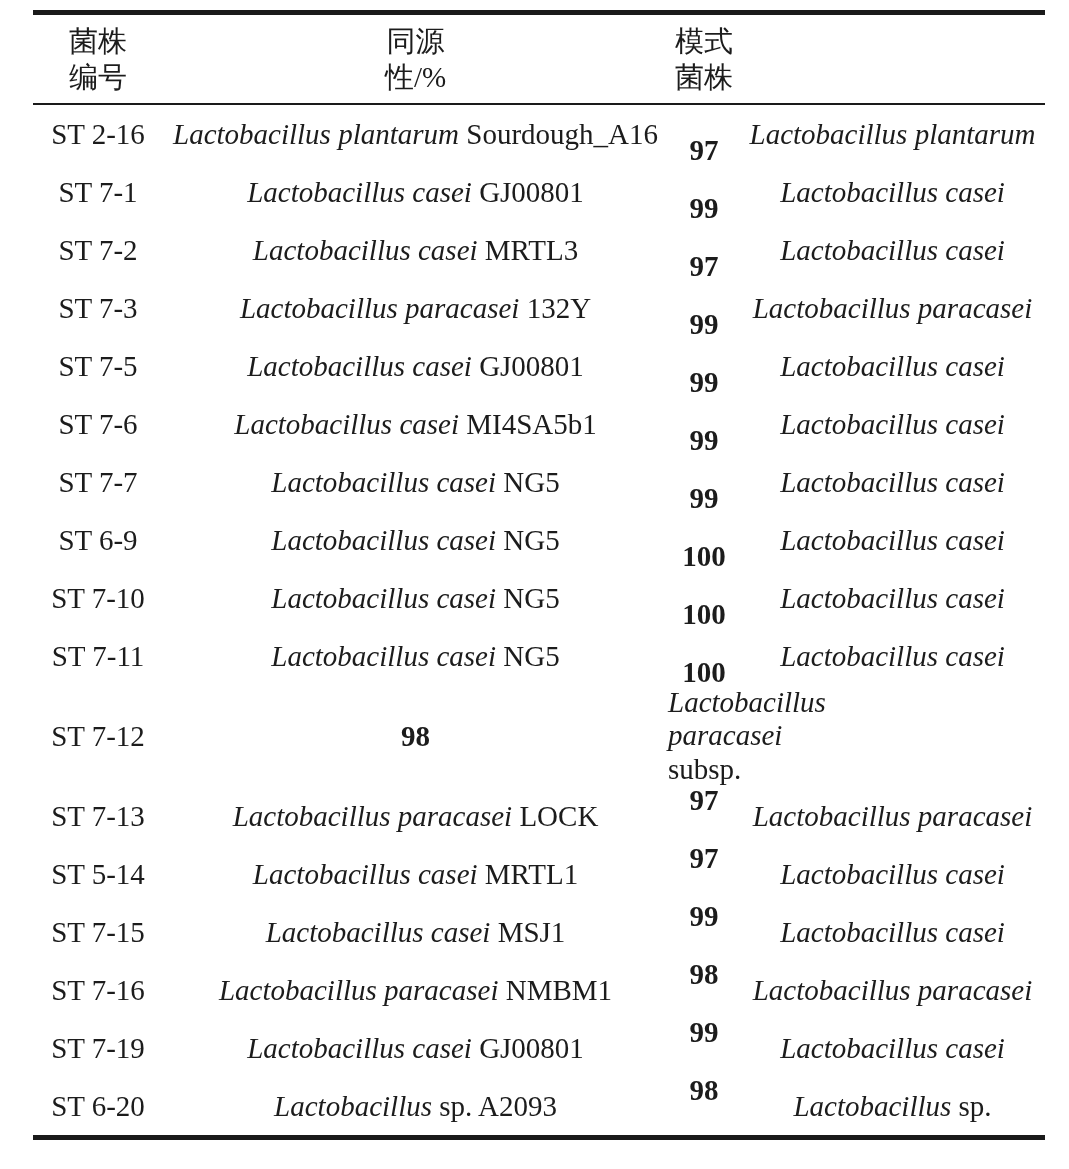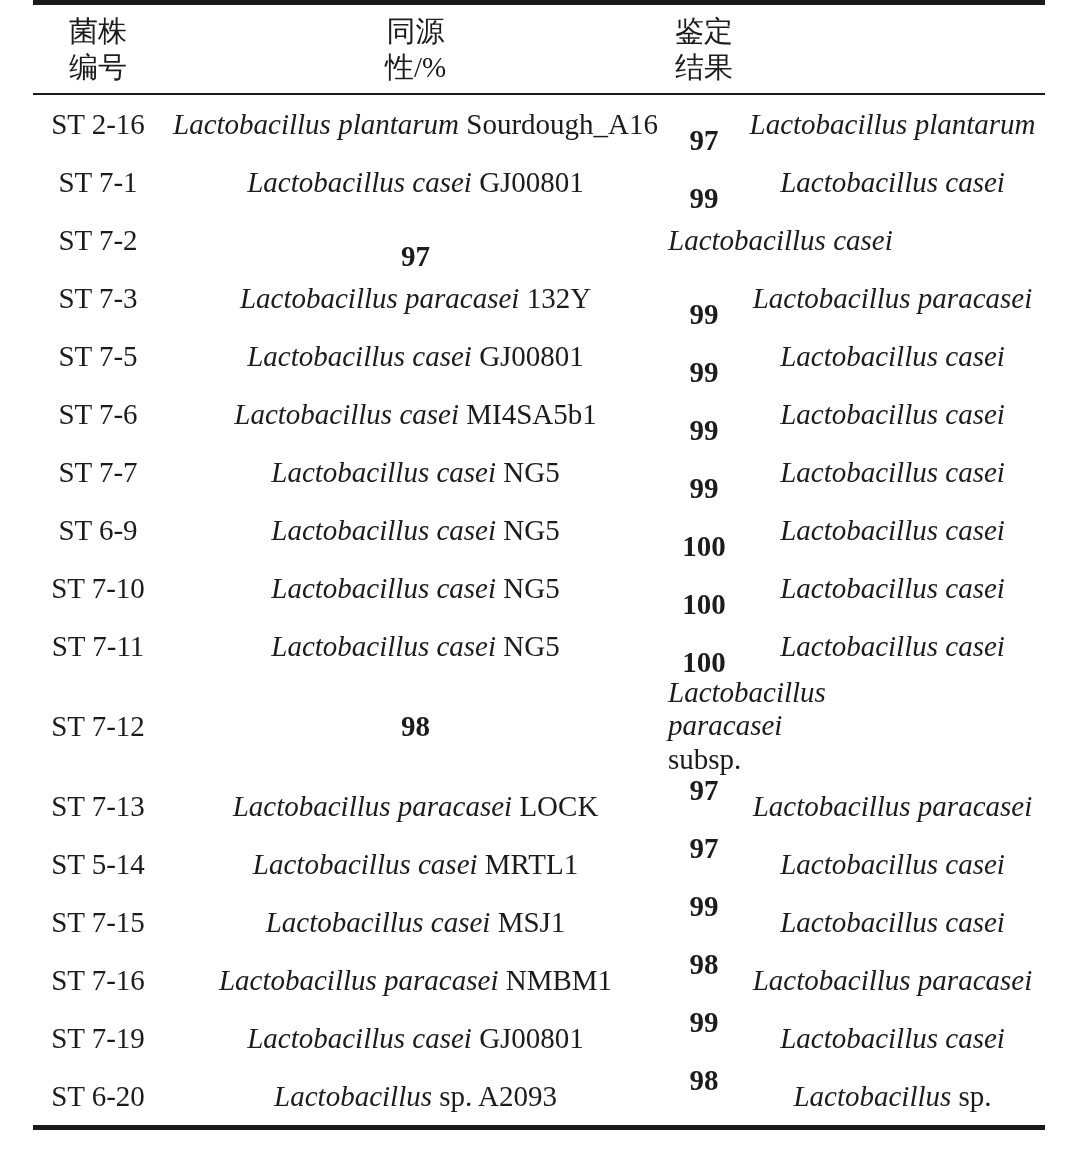--- a/index.html
+++ b/index.html
@@ -8,20 +8,21 @@
     background: #ffffff;
     width: 1069px;
     height: 1169px;
     overflow: hidden;
     font-family: "Liberation Serif", "DejaVu Serif", serif;
     color: #1c1c1c;
   }
   .table-figure {
     margin-left: 33px;
     width: 1012px;
+    padding-top: 10px;
   }
   .rule-top    { border-top: 5px solid #1a1a1a; }
   .rule-mid    { border-bottom: 2px solid #1a1a1a; }
   .rule-bottom { border-bottom: 5px solid #1a1a1a; }
 
   .grid-row {
     display: grid;
     grid-template-columns: 130px 505px 72px 305px;
     align-items: center;
   }
@@ -59,21 +60,21 @@
   <div class="grid-row header-row rule-top rule-mid">
     <div class="hcell">
       <span class="hline">菌株</span>
       <span class="hline">编号</span>
     </div>
     <div class="hcell">
       <span class="hline">同源</span>
       <span class="hline">性/%</span>
     </div>
     <div class="hcell">
-      <span>鉴定结果</span>
+      <span>模式菌株</span>
     </div>
   </div>
 
   <div class="rule-bottom" id="table-body">
       <div class="grid-row body-row">
     <div class="cell c1">ST 2-16</div>
     <div class="cell c2">
       <span class="it">Lactobacillus plantarum</span><span class="rg"> Sourdough_A16</span>
     </div>
     <div class="cell c3 off-down">97</div>
@@ -86,20 +87,23 @@
     <div class="cell c2">
       <span class="it">Lactobacillus casei</span><span class="rg"> GJ00801</span>
     </div>
     <div class="cell c3 off-down">99</div>
     <div class="cell c4">
       <span class="it">Lactobacillus casei</span><span class="rg"></span>
     </div>
   </div>
       <div class="grid-row body-row">
     <div class="cell c1">ST 7-2</div>
+    <div class="cell c2">
+      <span class="it">Lactobacillus casei</span><span class="rg"> MRTL3</span>
+    </div>
     <div class="cell c3 off-down">97</div>
     <div class="cell c4">
       <span class="it">Lactobacillus casei</span><span class="rg"></span>
     </div>
   </div>
       <div class="grid-row body-row">
     <div class="cell c1">ST 7-3</div>
     <div class="cell c2">
       <span class="it">Lactobacillus paracasei</span><span class="rg"> 132Y</span>
     </div>

